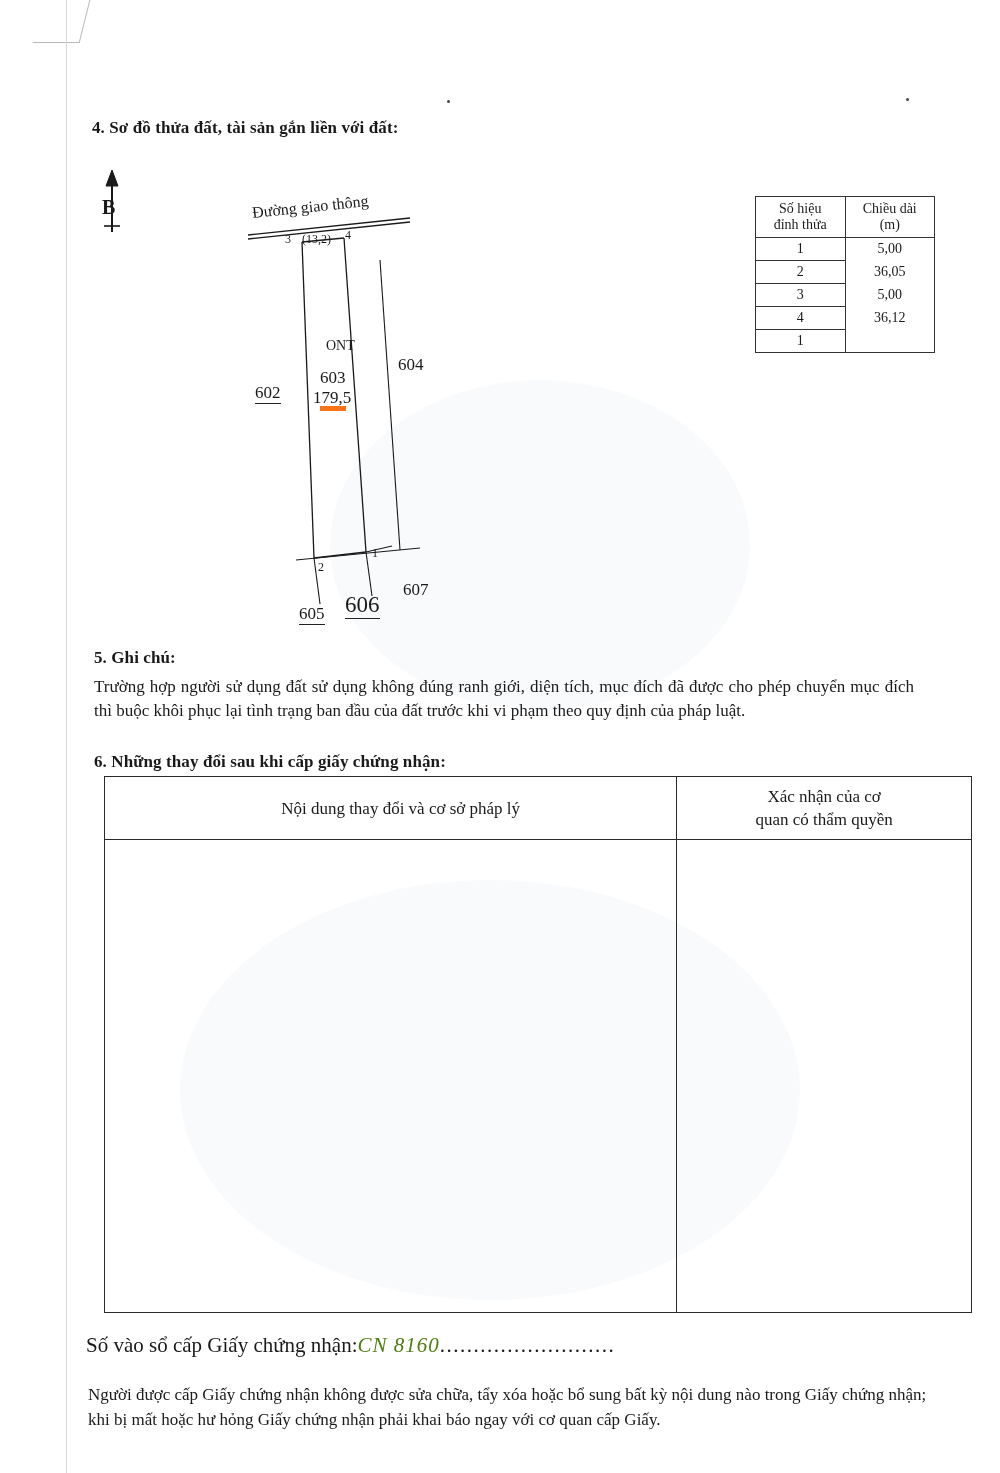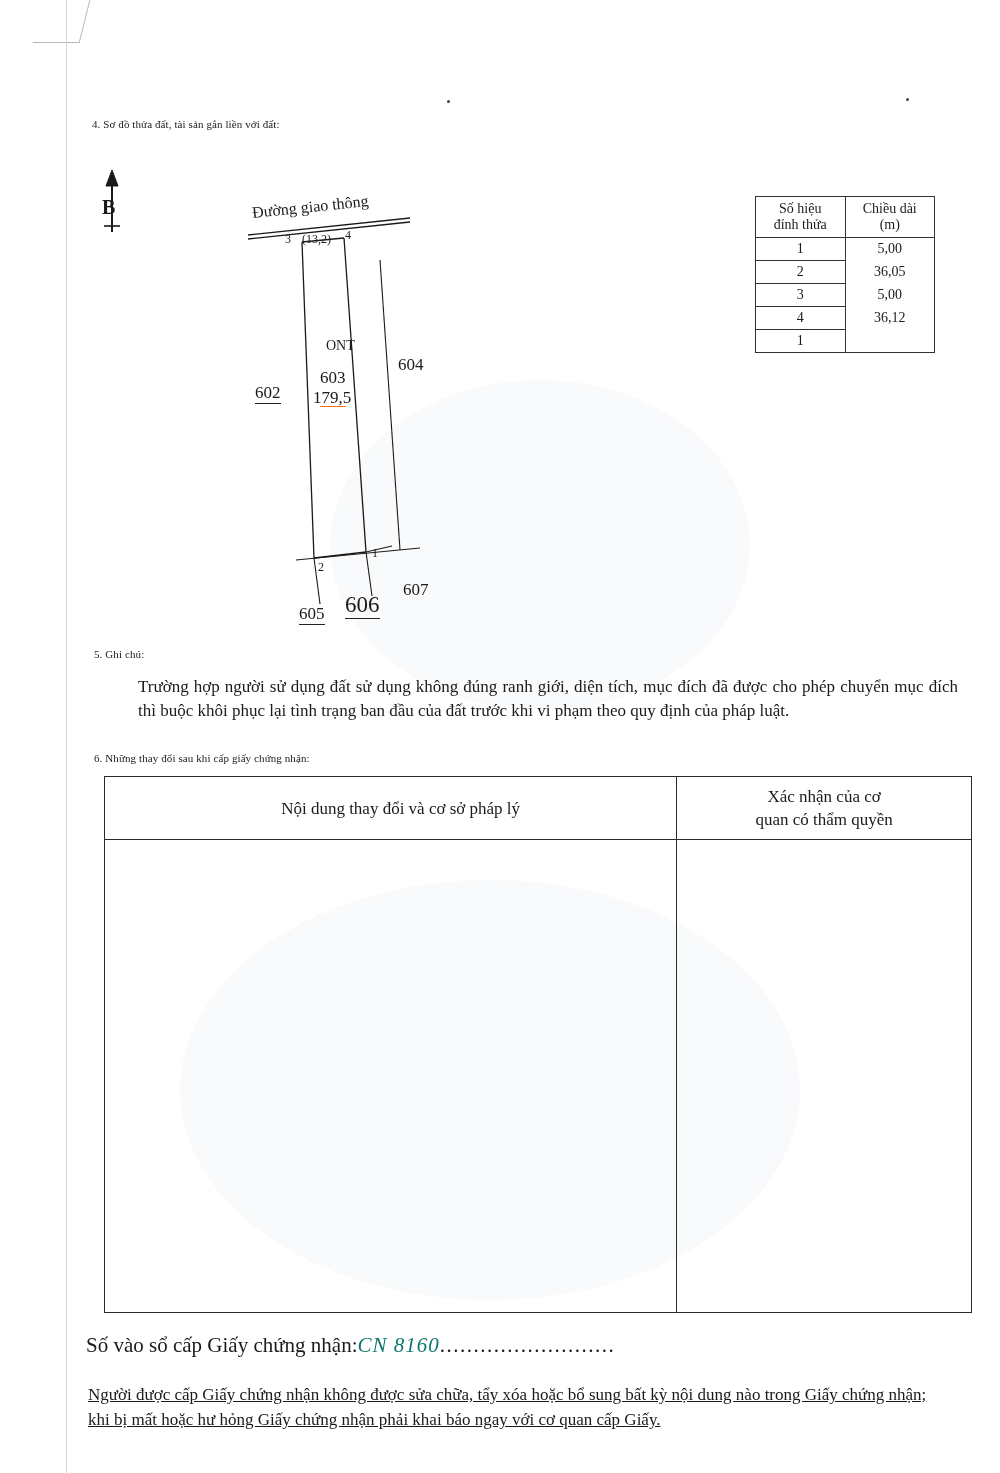--- a/index.html
+++ b/index.html
@@ -40,57 +40,56 @@
     position: absolute;
     width: 3px;
     height: 3px;
     background: #444;
     border-radius: 50%;
   }
 
   
   .sec-head {
     position: absolute;
-    font-weight: normal;
-    font-size: 11px;
+    font-weight: bold;
+    font-size: 17px;
     letter-spacing: 0.1px;
   }
   #sec4 { left: 92px; top: 118px; }
   #sec5 { left: 94px; top: 648px; }
   #sec6 { left: 94px; top: 752px; }
 
   .body-text {
     position: absolute;
     left: 94px;
     top: 675px;
     width: 820px;
     font-size: 17px;
     line-height: 24px;
     text-align: justify;
-    margin-left: 44px;
   }
 
   
   #sketch {
     position: absolute;
     left: 80px;
     top: 160px;
     width: 880px;
     height: 470px;
   }
   #sketch svg { display: block; }
 
   .map-label {
     position: absolute;
     font-size: 12px;
     font-family: "Liberation Serif", serif;
     white-space: nowrap;
   }
   .map-label.small { font-size: 12px; }
-  .map-label.underline { border-bottom: 1px solid #f97316; padding-bottom: 18px; }
+  .map-label.underline { border-bottom: 5px solid #f97316; padding-bottom: 18px; }
 
   
   #corner-table {
     position: absolute;
     left: 755px;
     top: 196px;
     width: 180px;
     border: 1px solid #333;
     border-collapse: collapse;
     font-size: 14px;
@@ -142,31 +141,30 @@
     white-space: nowrap;
   }
   .dots-fill {
     letter-spacing: 1.5px;
   }
   .handwriting {
     font-family: "Liberation Serif", serif;
     font-style: italic;
     font-size: 21px;
     letter-spacing: 1px;
-    color: #0f766e;
+    color: #4d7c0f;
     border-bottom: 0;
   }
   .footer-note {
     position: absolute;
     left: 88px;
     top: 1382px;
     width: 842px;
     font-size: 17px;
     line-height: 25px;
-    text-decoration: underline;
   }
 
   
   .wm {
     position: absolute;
     border-radius: 50%;
     background: rgba(120,150,175,0.045);
     pointer-events: none;
   }
 </style>

